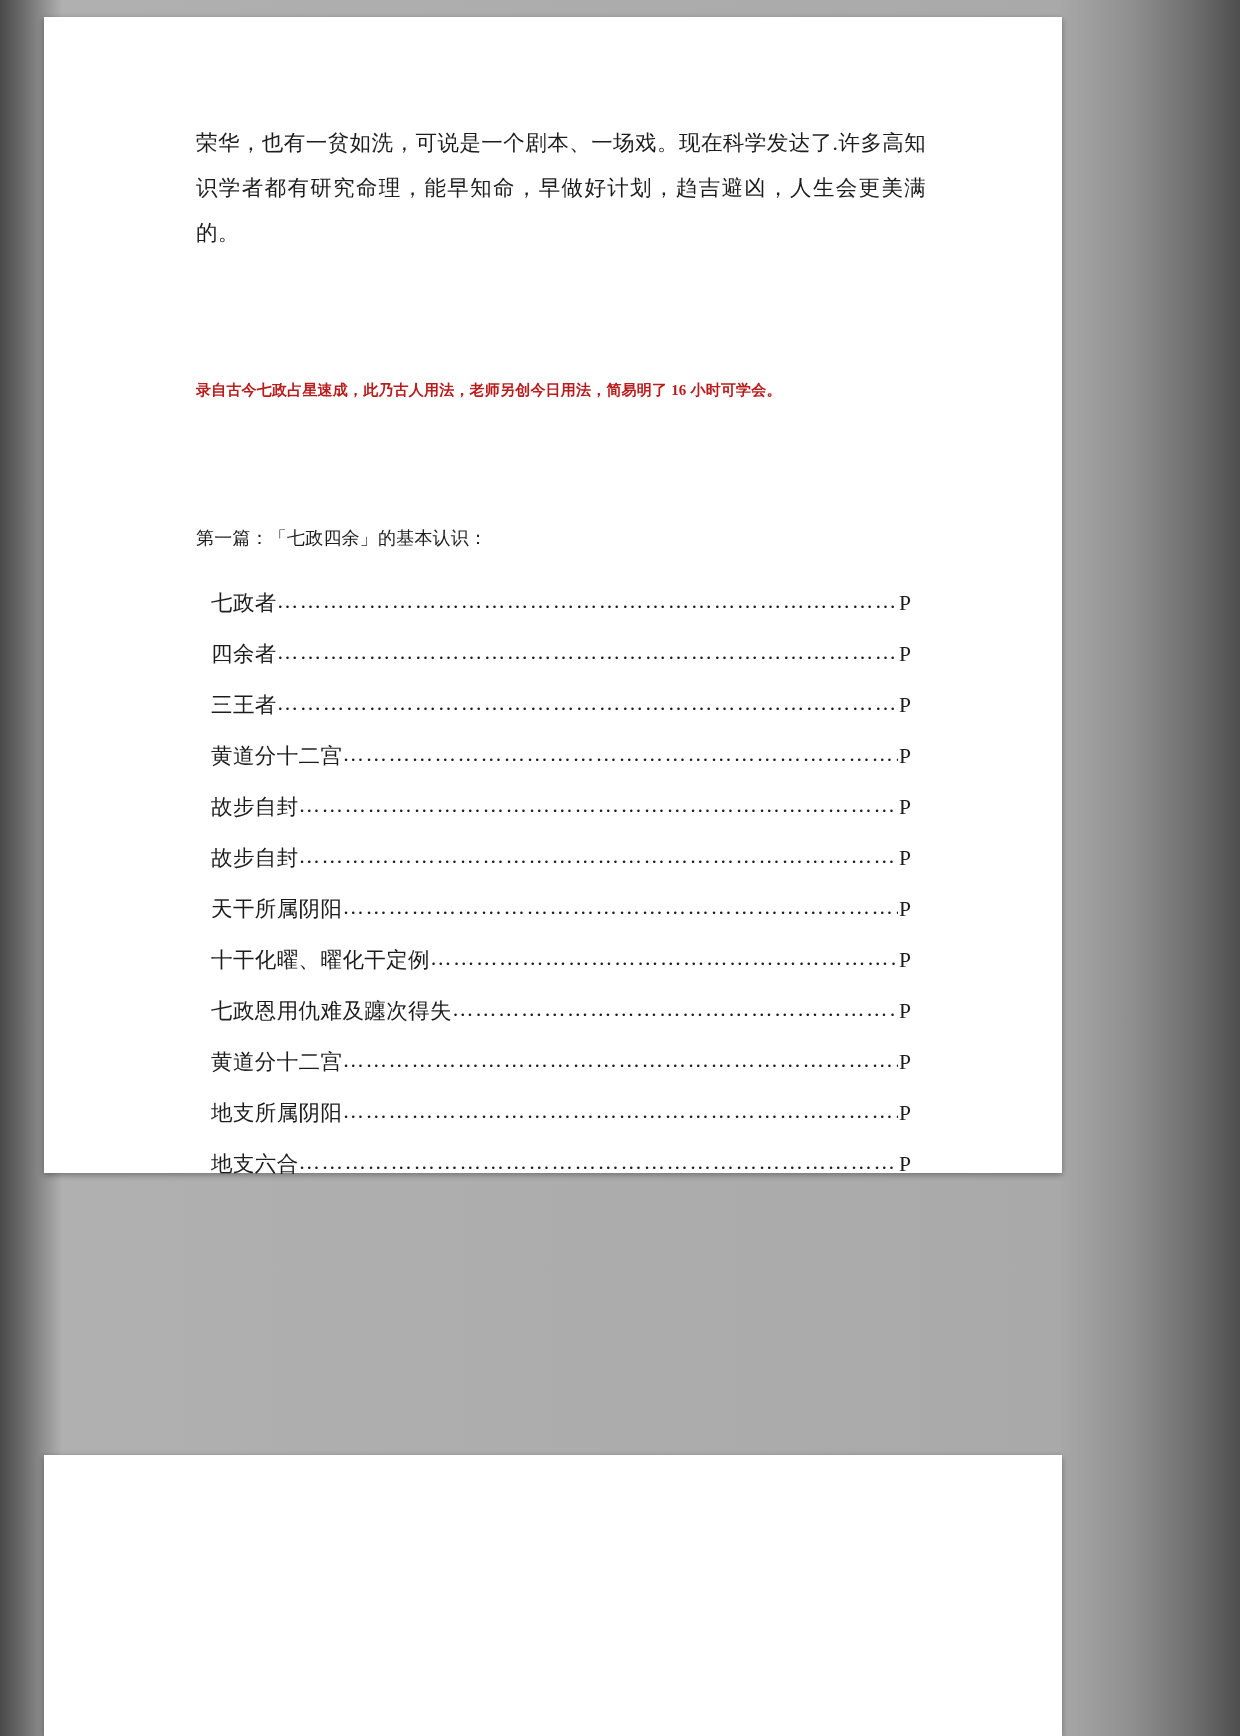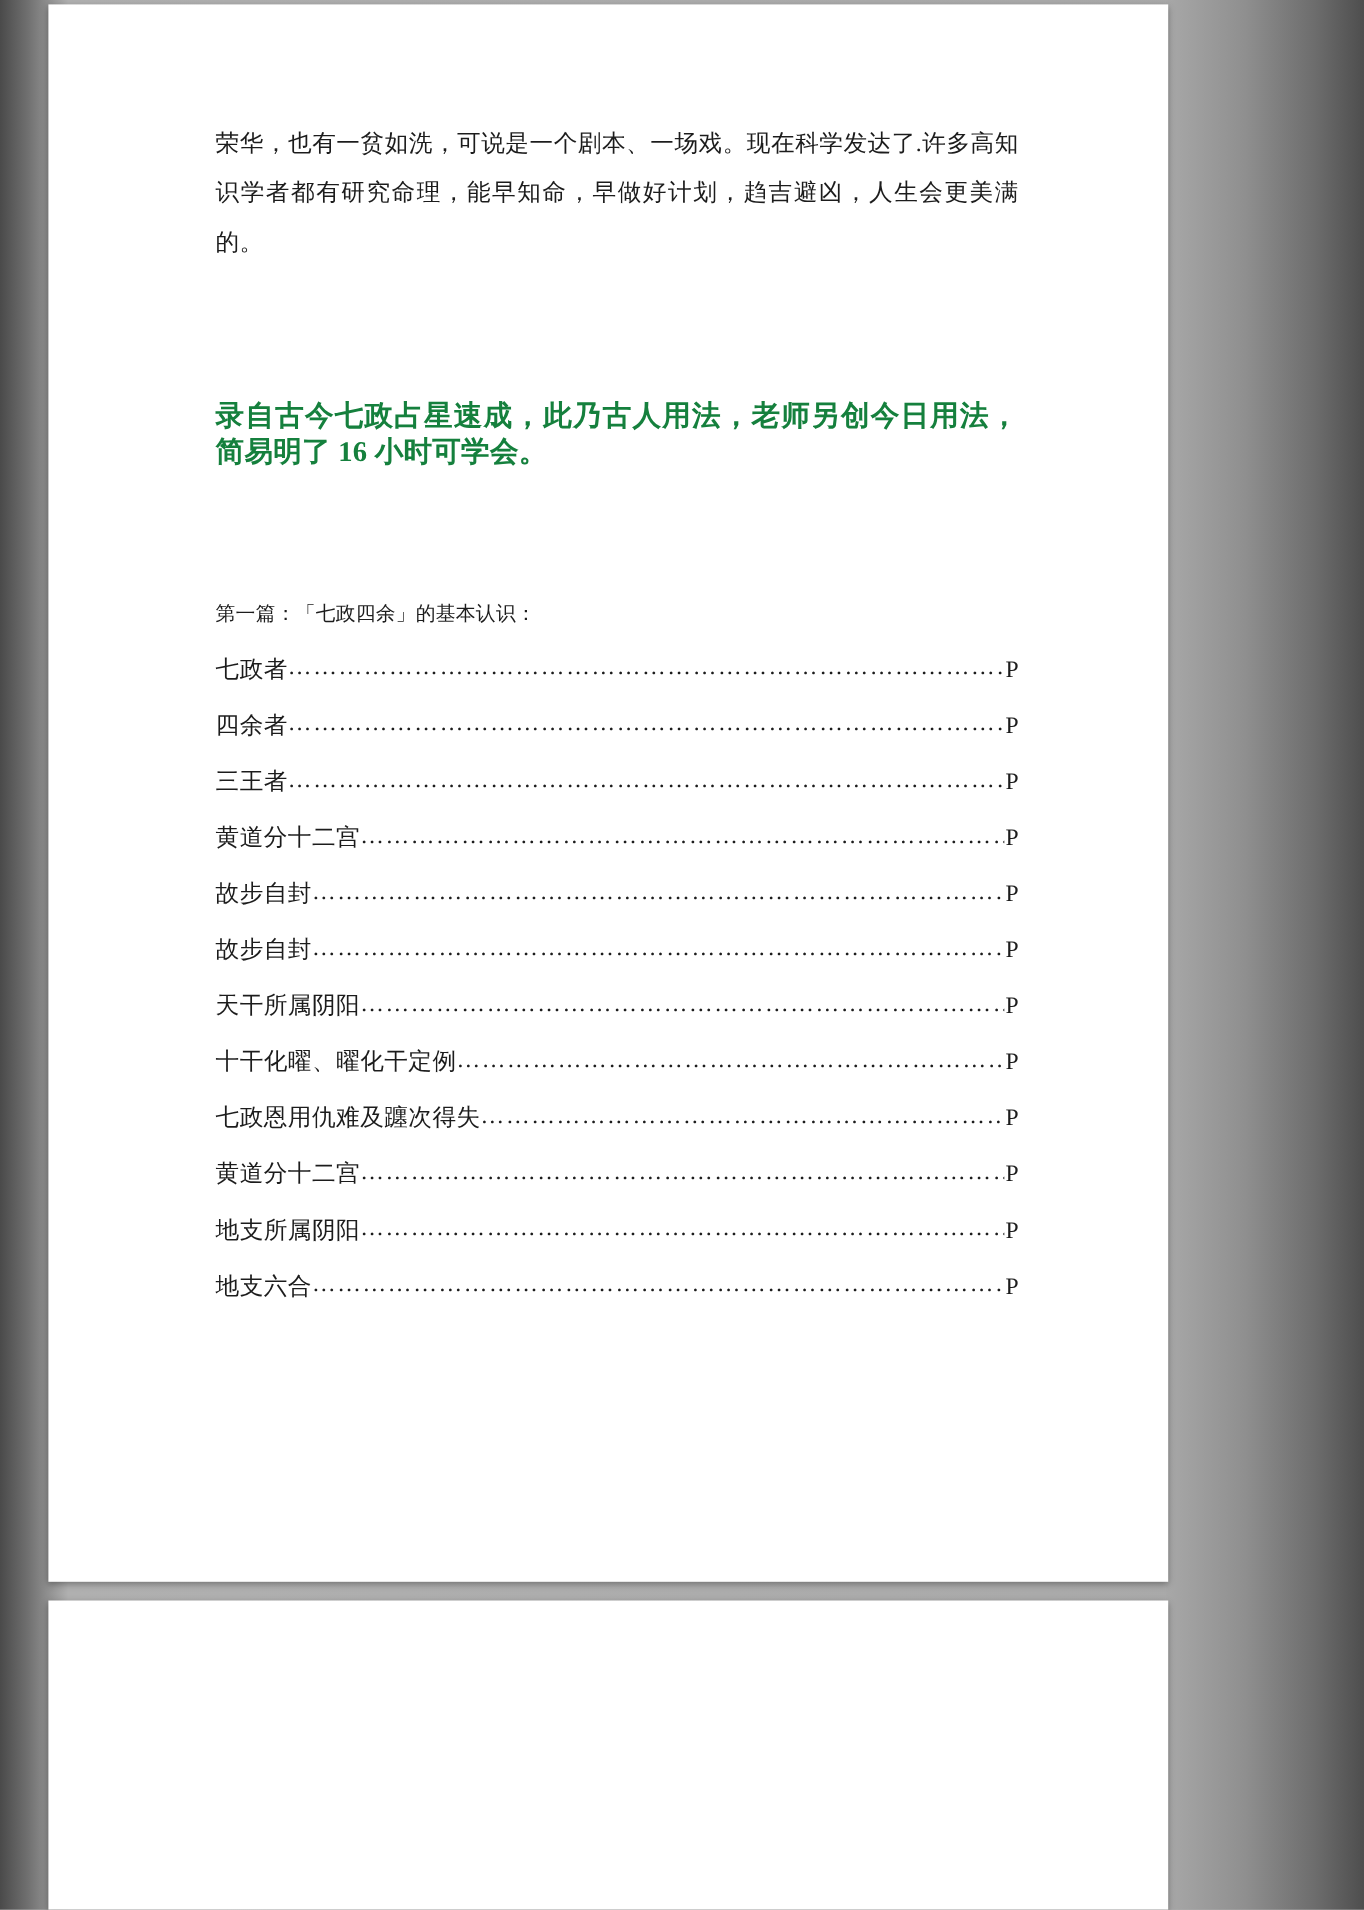--- a/index.html
+++ b/index.html
@@ -22,23 +22,23 @@
   .viewer::after {
     content: "";
     position: absolute;
     top: 0; right: 0;
     width: 180px; height: 100%;
     background: linear-gradient(90deg, #a8a8a8 0%, #8f8f8f 40%, #6d6d6d 75%, #4e4e4e 100%);
   }
   .page {
     position: absolute;
     left: 44px;
-    top: 4px;
+    top: 17px;
     width: 1018px;
-    height: 1434px;
+    height: 1156px;
     background: #ffffff;
     box-shadow: 0 2px 6px rgba(0,0,0,.35);
     z-index: 2;
   }
   .page-next {
     position: absolute;
     left: 44px;
     top: 1455px;
     width: 1018px;
     height: 281px;
@@ -57,43 +57,43 @@
     line-height: 45px;
     color: #1c1c1c;
     margin: 0 0 12px 0;
     text-align: justify;
     text-justify: inter-ideograph;
     letter-spacing: .2px;
   }
   .spacer-1 { height: 52px; }
   .spacer-2 { height: 54px; }
   .notice {
-    color: #15803d;
+    color: #b91c1c;
     font-weight: bold;
-    font-size: 26px;
+    font-size: 15px;
     line-height: 33px;
     margin: 0;
     letter-spacing: .2px;
     text-align: justify;
     text-justify: inter-ideograph;
   }
   .toc-title {
     font-size: 21.5px;
     color: #1c1c1c;
     margin: 0;
     letter-spacing: 14px;
   }
   .toc-head {
     font-size: 18px;
     color: #1c1c1c;
     margin: 0;
     letter-spacing: .2px;
   }
   .toc-list {
-    margin: 0;
+    margin: 15px;
     padding: 0;
     list-style: none;
   }
   .toc-row {
     display: flex;
     align-items: baseline;
     font-size: 21.5px;
     color: #1c1c1c;
     height: 51px;
     white-space: nowrap;

